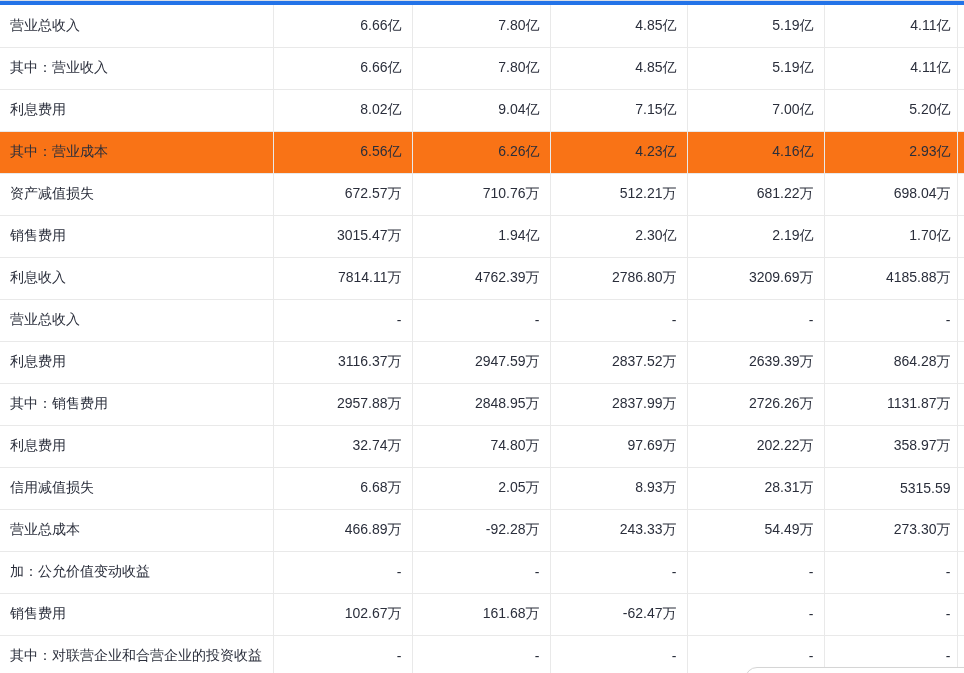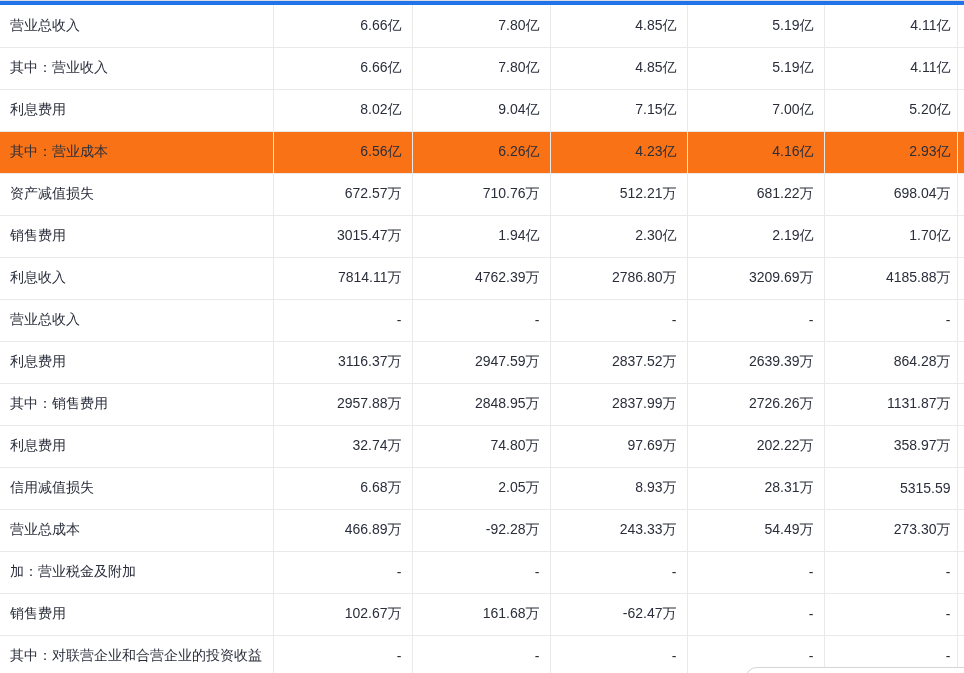--- a/index.html
+++ b/index.html
@@ -196,21 +196,21 @@
       <tr>
         <td class="label-cell">营业总成本</td>
         <td class="value-cell">466.89万</td>
         <td class="value-cell">-92.28万</td>
         <td class="value-cell">243.33万</td>
         <td class="value-cell">54.49万</td>
         <td class="value-cell last">273.30万</td>
         <td class="sliver-cell"></td>
       </tr>
       <tr>
-        <td class="label-cell">加：营业税金及附加</td>
+        <td class="label-cell">加：公允价值变动收益</td>
         <td class="value-cell">-</td>
         <td class="value-cell">-</td>
         <td class="value-cell">-</td>
         <td class="value-cell">-</td>
         <td class="value-cell last">-</td>
         <td class="sliver-cell"></td>
       </tr>
       <tr>
         <td class="label-cell">销售费用</td>
         <td class="value-cell">102.67万</td>

